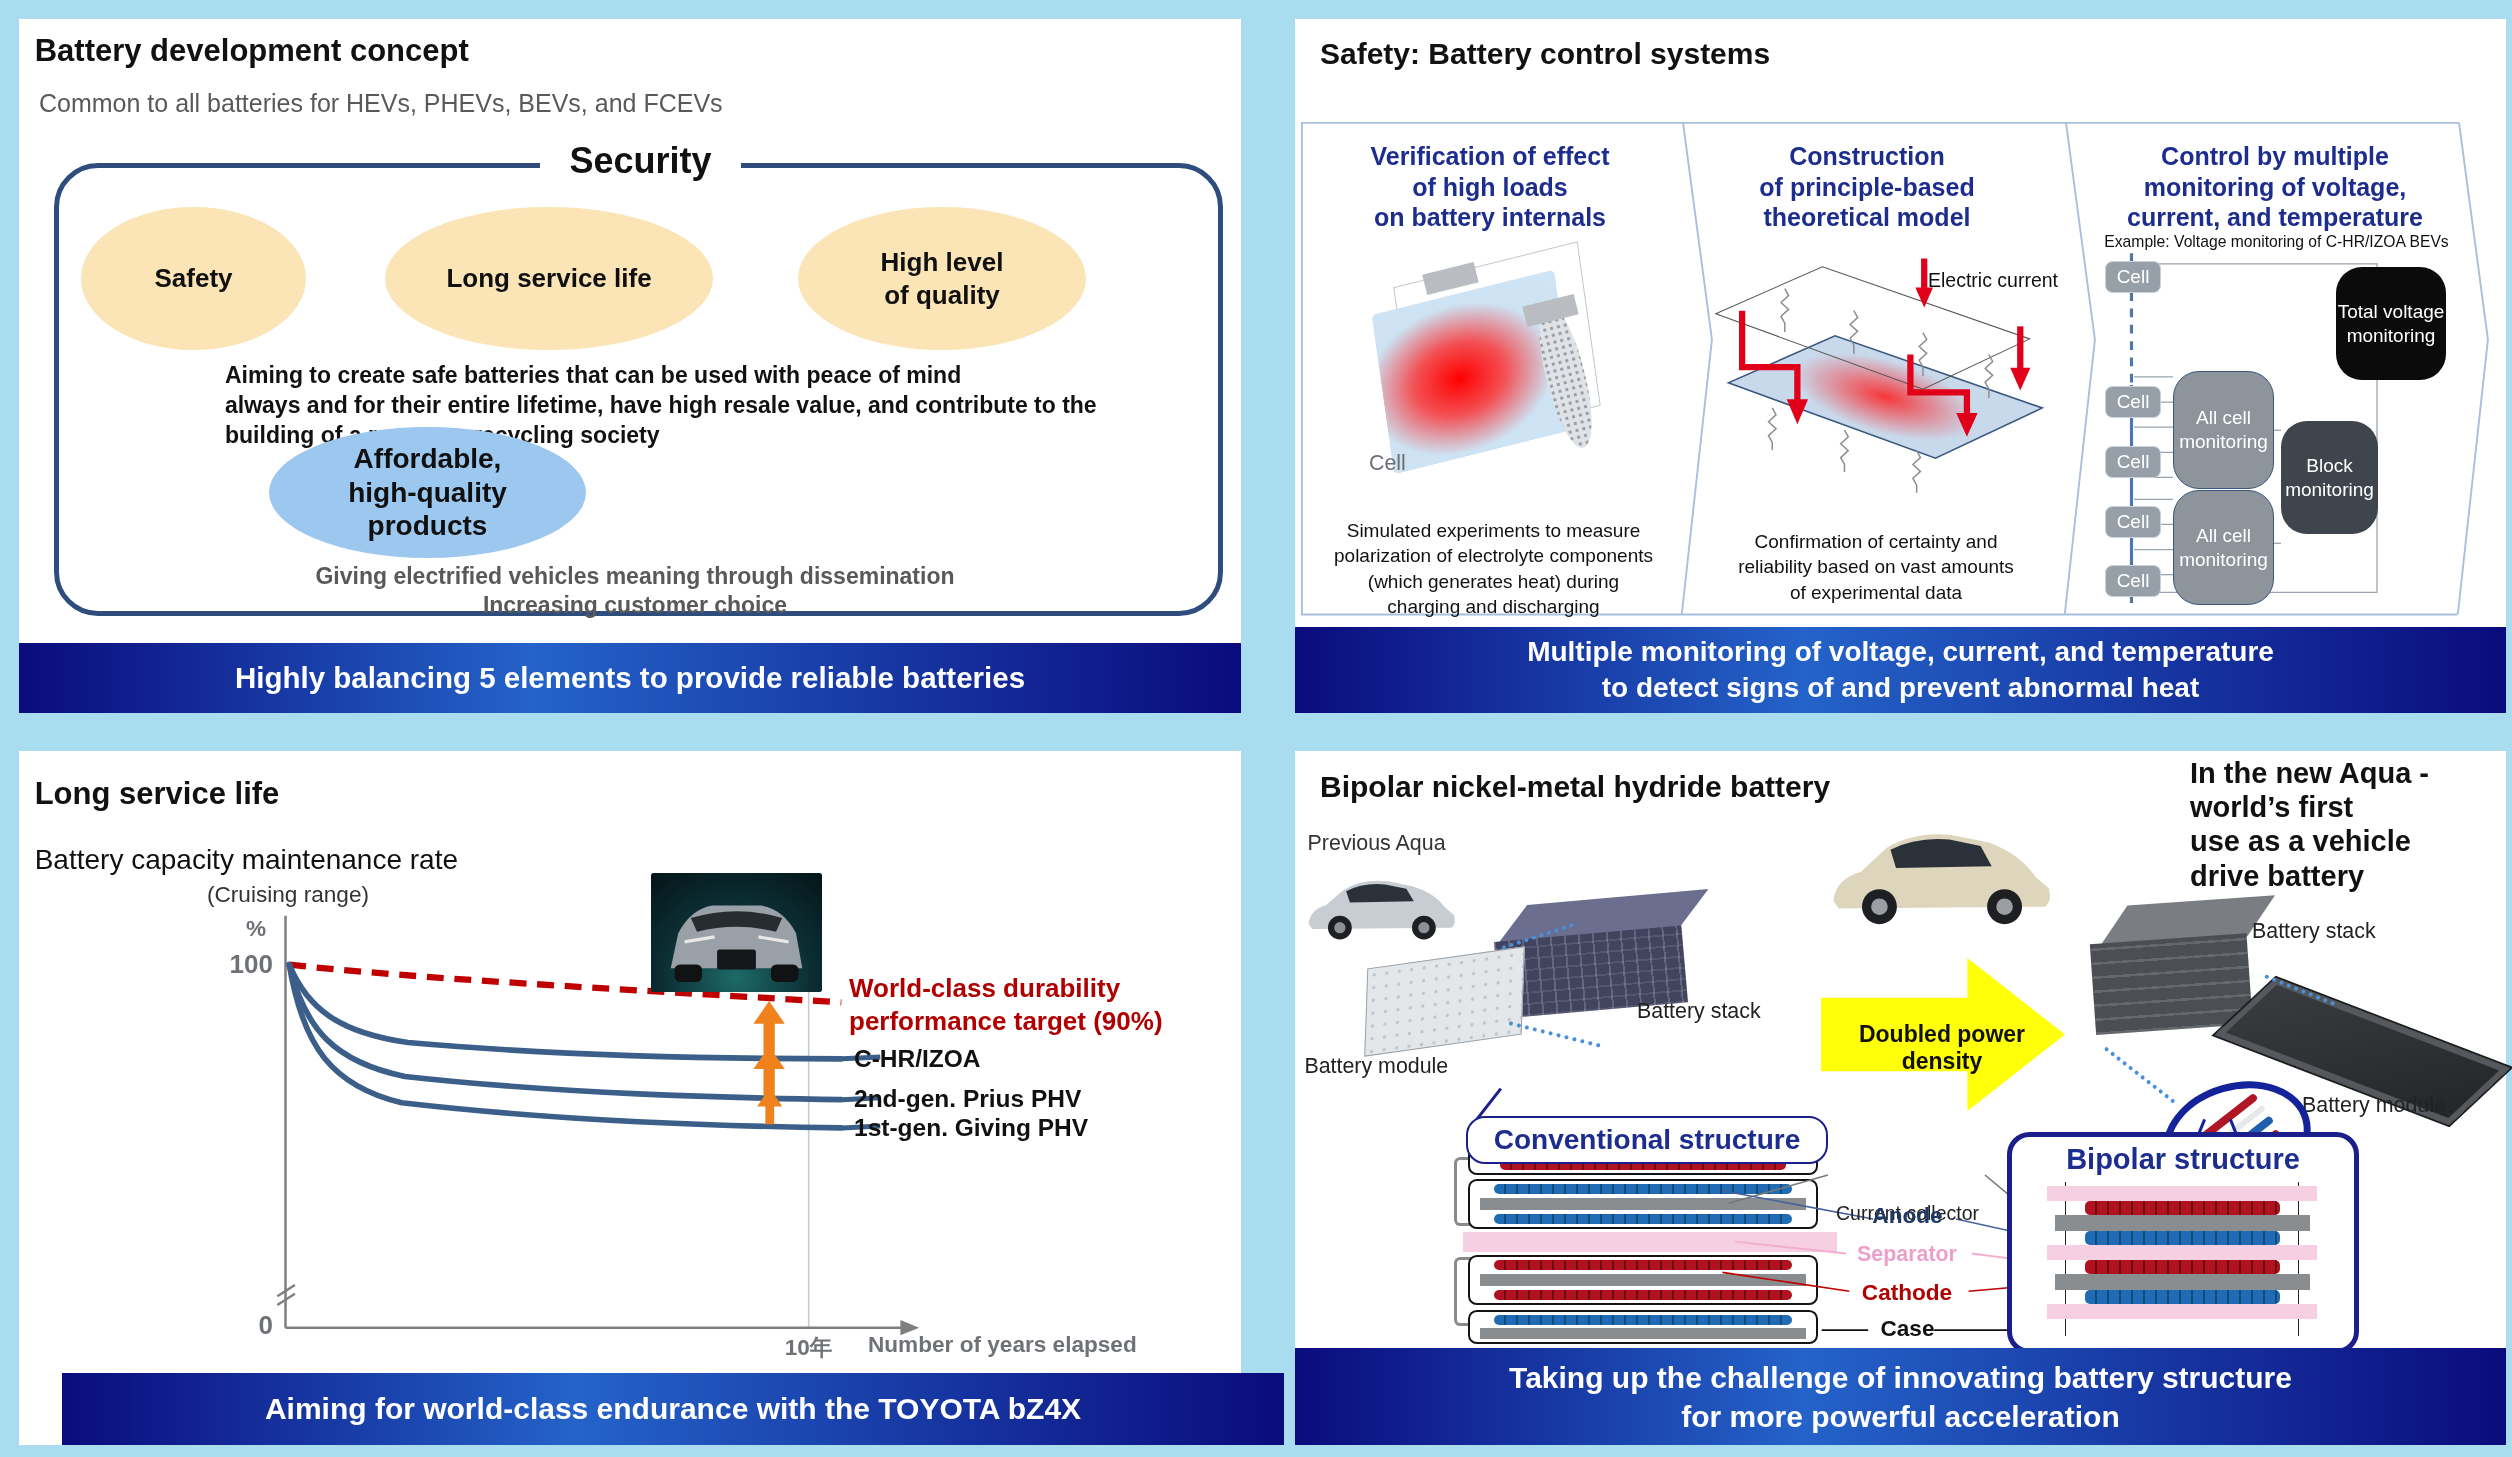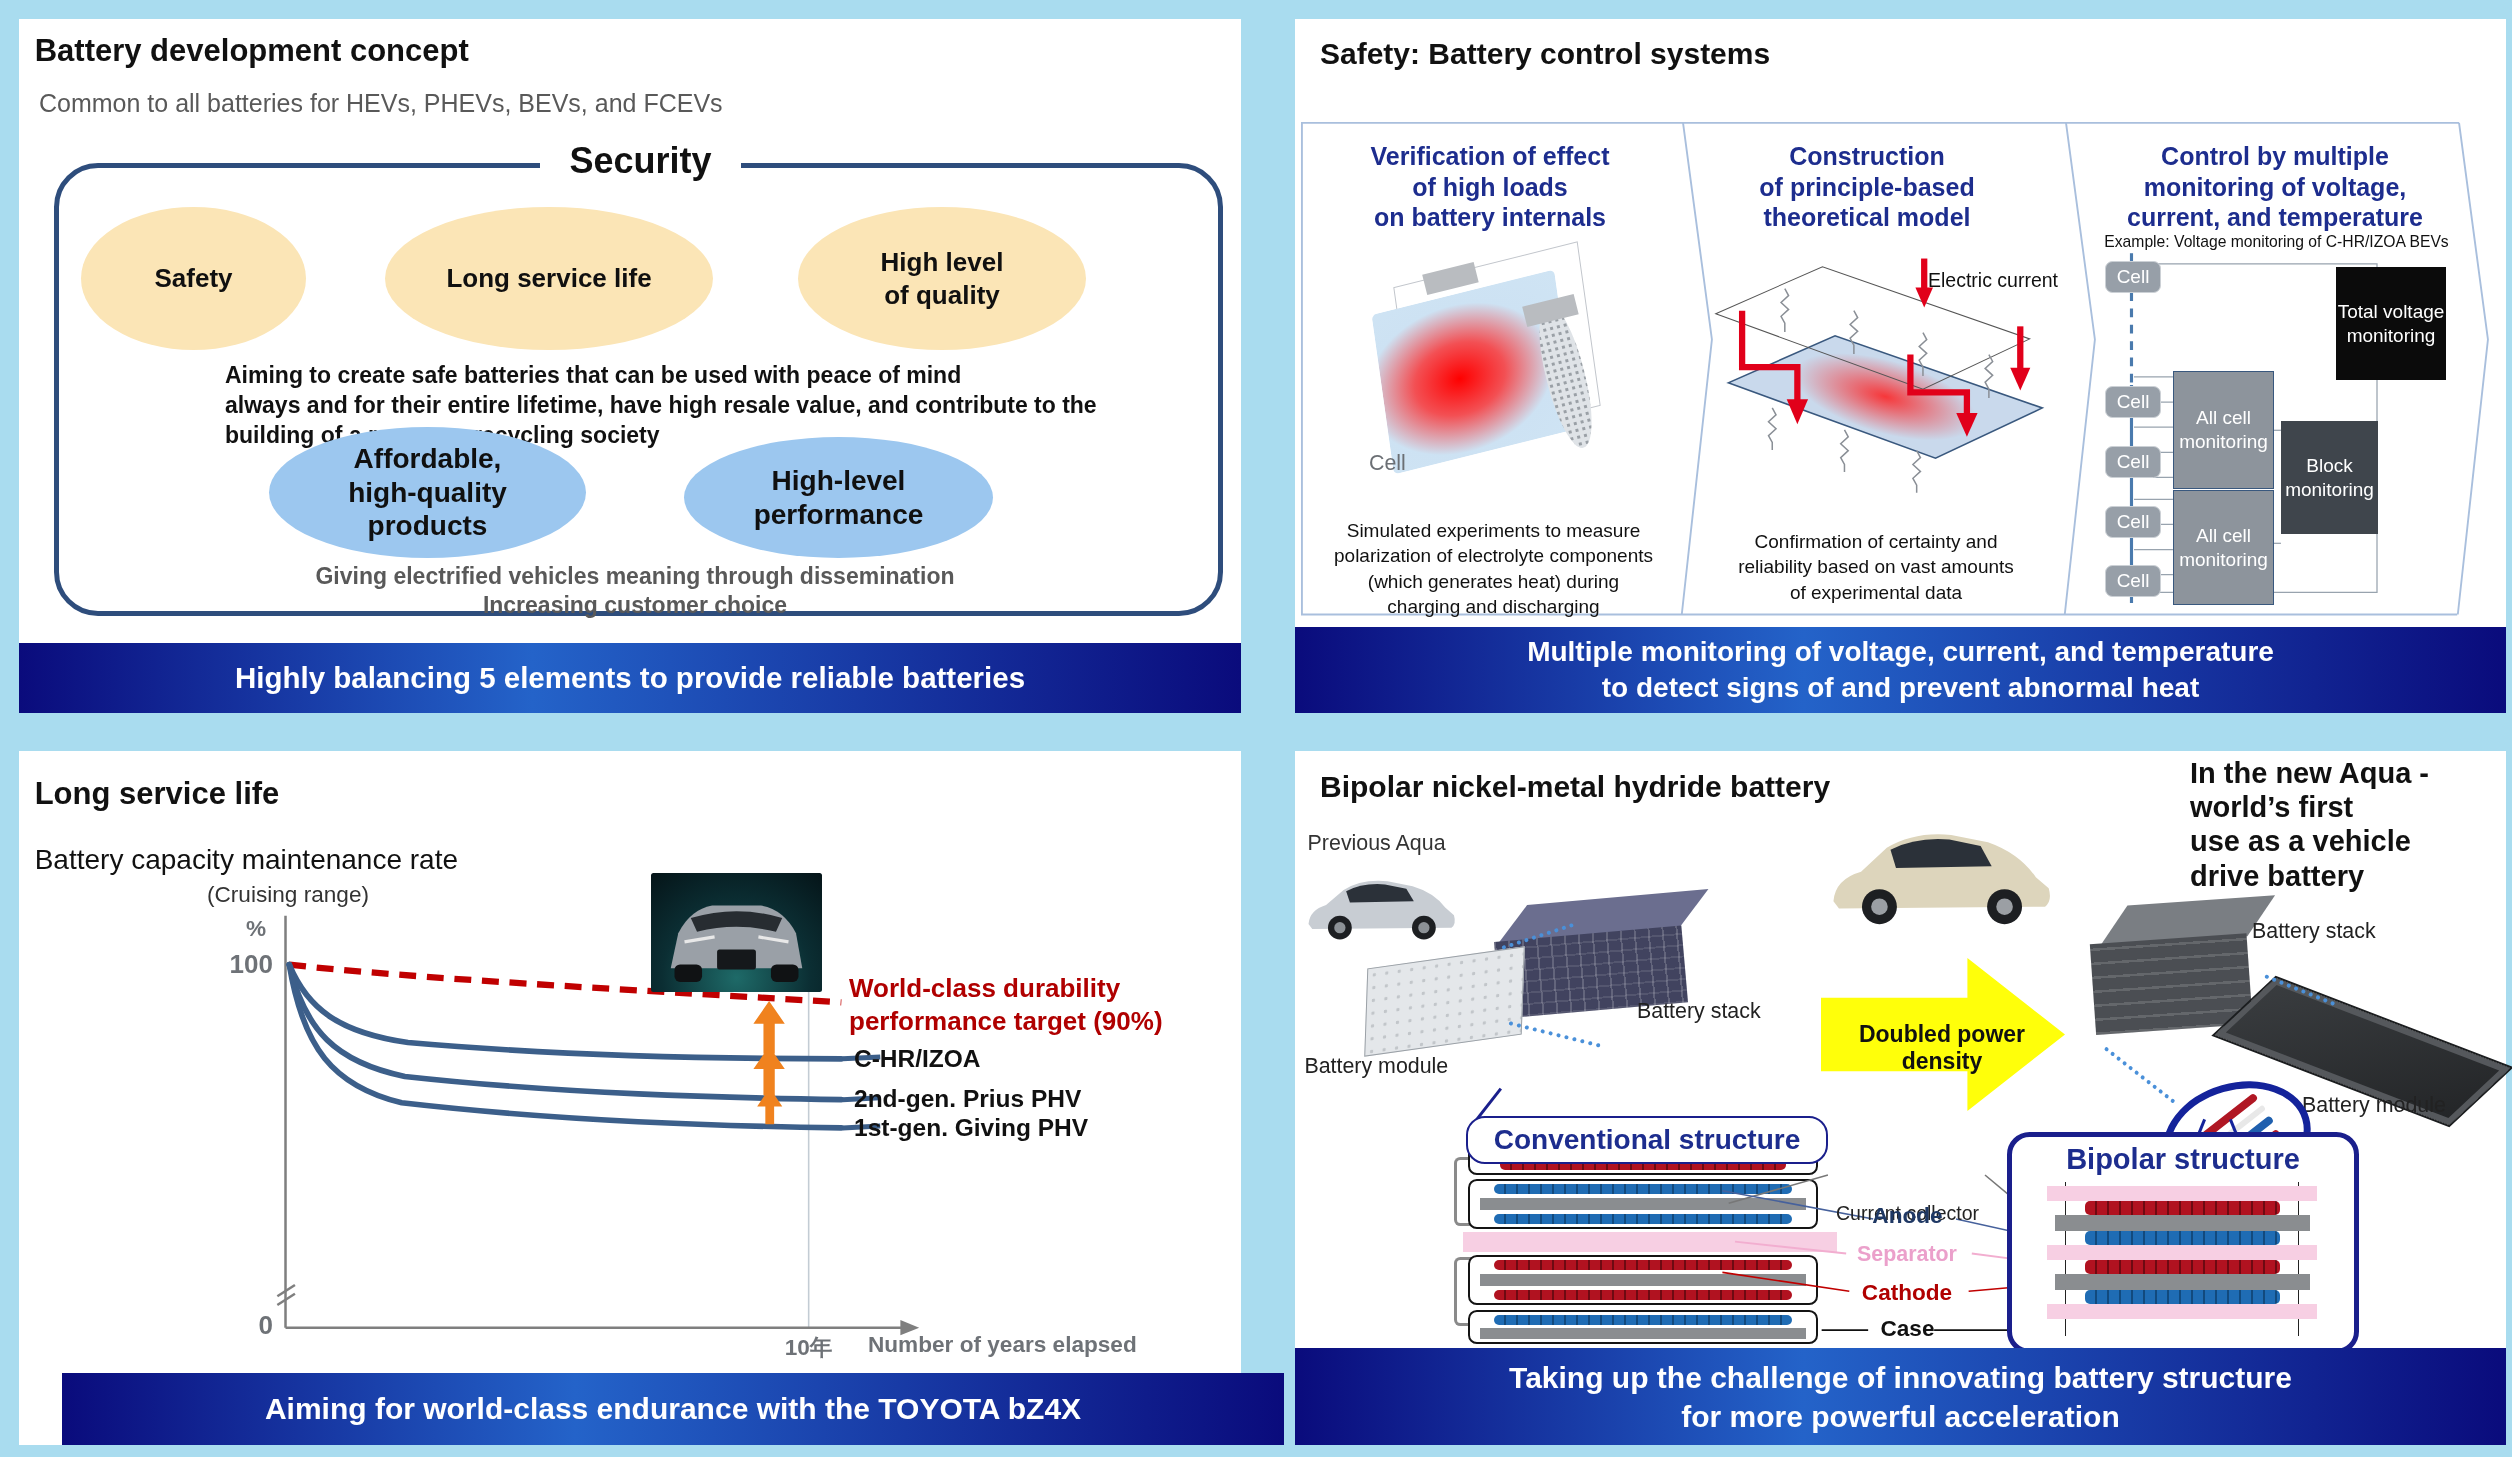--- a/index.html
+++ b/index.html
@@ -12,21 +12,21 @@
   .banner{position:absolute;left:0;width:100%;color:#fff;font-weight:700;
           display:flex;flex-direction:column;align-items:center;justify-content:center;
           text-align:center;background:linear-gradient(90deg,#0a0b7c 0%,#2463c9 42%,#0a0b7c 100%);}
   .ellipse{position:absolute;border-radius:50%;display:flex;align-items:center;justify-content:center;
            text-align:center;font-weight:700;color:#101010;}
   .colhead{position:absolute;text-align:center;font-weight:700;color:#1d2d8e;font-size:25px;line-height:1.22;white-space:pre-line;}
   .caption{position:absolute;text-align:center;font-size:19px;line-height:1.34;color:#111;white-space:pre-line;}
   .cellbox{position:absolute;width:54px;height:30px;background:#979fa8;border:1.9px solid #ccd1d6;border-radius:7.5px;
            color:#fff;font-size:19px;display:flex;align-items:center;justify-content:center;}
   .monbox{position:absolute;color:#fff;font-size:19px;line-height:1.25;display:flex;align-items:center;justify-content:center;
-          text-align:center;white-space:pre-line;}
+          text-align:center;white-space:pre-line;border-radius:26px;}
   .case{position:absolute;left:0;width:100%;background:#fff;border:2.5px solid #141414;border-radius:8.8px;
         display:flex;flex-direction:column;justify-content:center;gap:3.1px;padding:3.1px 7.5px;box-sizing:border-box;z-index:2;}
   .bar-gray{background:#8a8d90;}
   .row-red{background:repeating-linear-gradient(90deg,#b11220 0 10px,#6d0a12 10px 12px);border-radius:5px;}
   .row-blue{background:repeating-linear-gradient(90deg,#1f6cb4 0 10px,#124a7e 10px 12px);border-radius:5px;}
   .dotline{position:absolute;border-top:4.4px dotted #4a90d9;transform-origin:left center;}
 </style>
 </head>
 <body>
 
@@ -42,22 +42,20 @@
   <div class="ellipse pre" style="left:779px;top:188px;width:288px;height:143px;background:#fbe5b6;font-size:26px;line-height:1.25;">High level
 of quality</div>
 
   <div class="abs pre" style="left:206px;top:342px;width:980px;font-size:23px;font-weight:700;line-height:1.3;">Aiming to create safe batteries that can be used with peace of mind
 always and for their entire lifetime, have high resale value, and contribute to the
 building of a resource-recycling society</div>
 
   <div class="ellipse pre" style="left:250px;top:408px;width:317px;height:131px;background:#9cc7ef;font-size:28px;line-height:1.2;">Affordable,
 high-quality
 products</div>
-  <div class="ellipse pre" style="left:665px;top:418px;width:309px;height:121px;background:#9cc7ef;font-size:28px;line-height:1.2;">High-level
-performance</div>
 
   <div class="abs pre ctr" style="left:239px;top:543px;width:754px;font-size:23px;font-weight:700;color:#595959;line-height:1.25;">Giving electrified vehicles meaning through dissemination
 Increasing customer choice</div>
 
   <div class="banner" style="top:624px;height:70px;font-size:29.5px;">Highly balancing 5 elements to provide reliable batteries</div>
 </div>
 
 <div class="panel" style="left:1295px;top:19px;width:1211px;height:694px;">
   <div class="abs" style="left:25px;top:17.6px;font-size:30px;font-weight:700;">Safety: Battery control systems</div>
 

